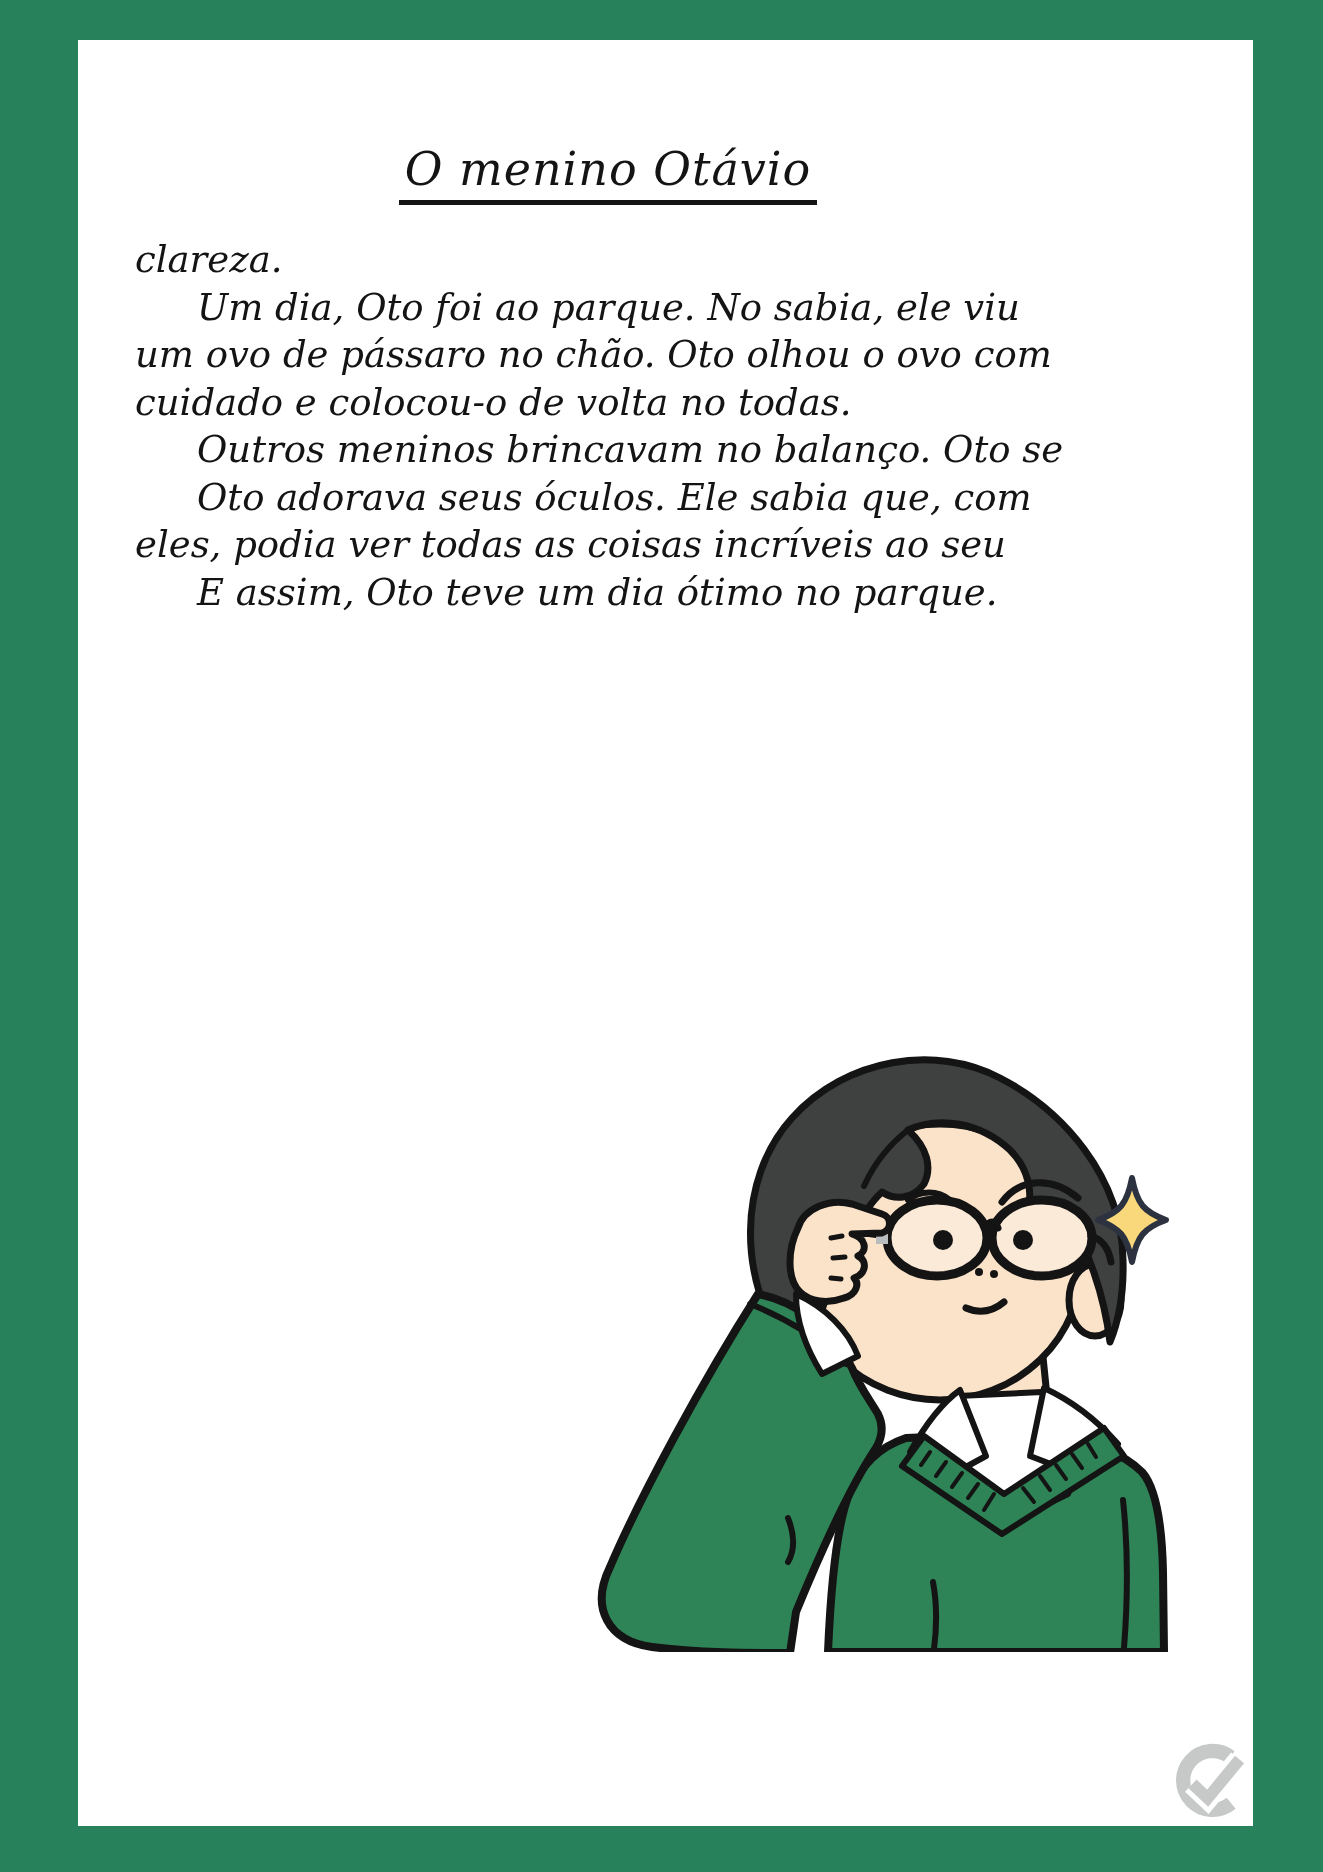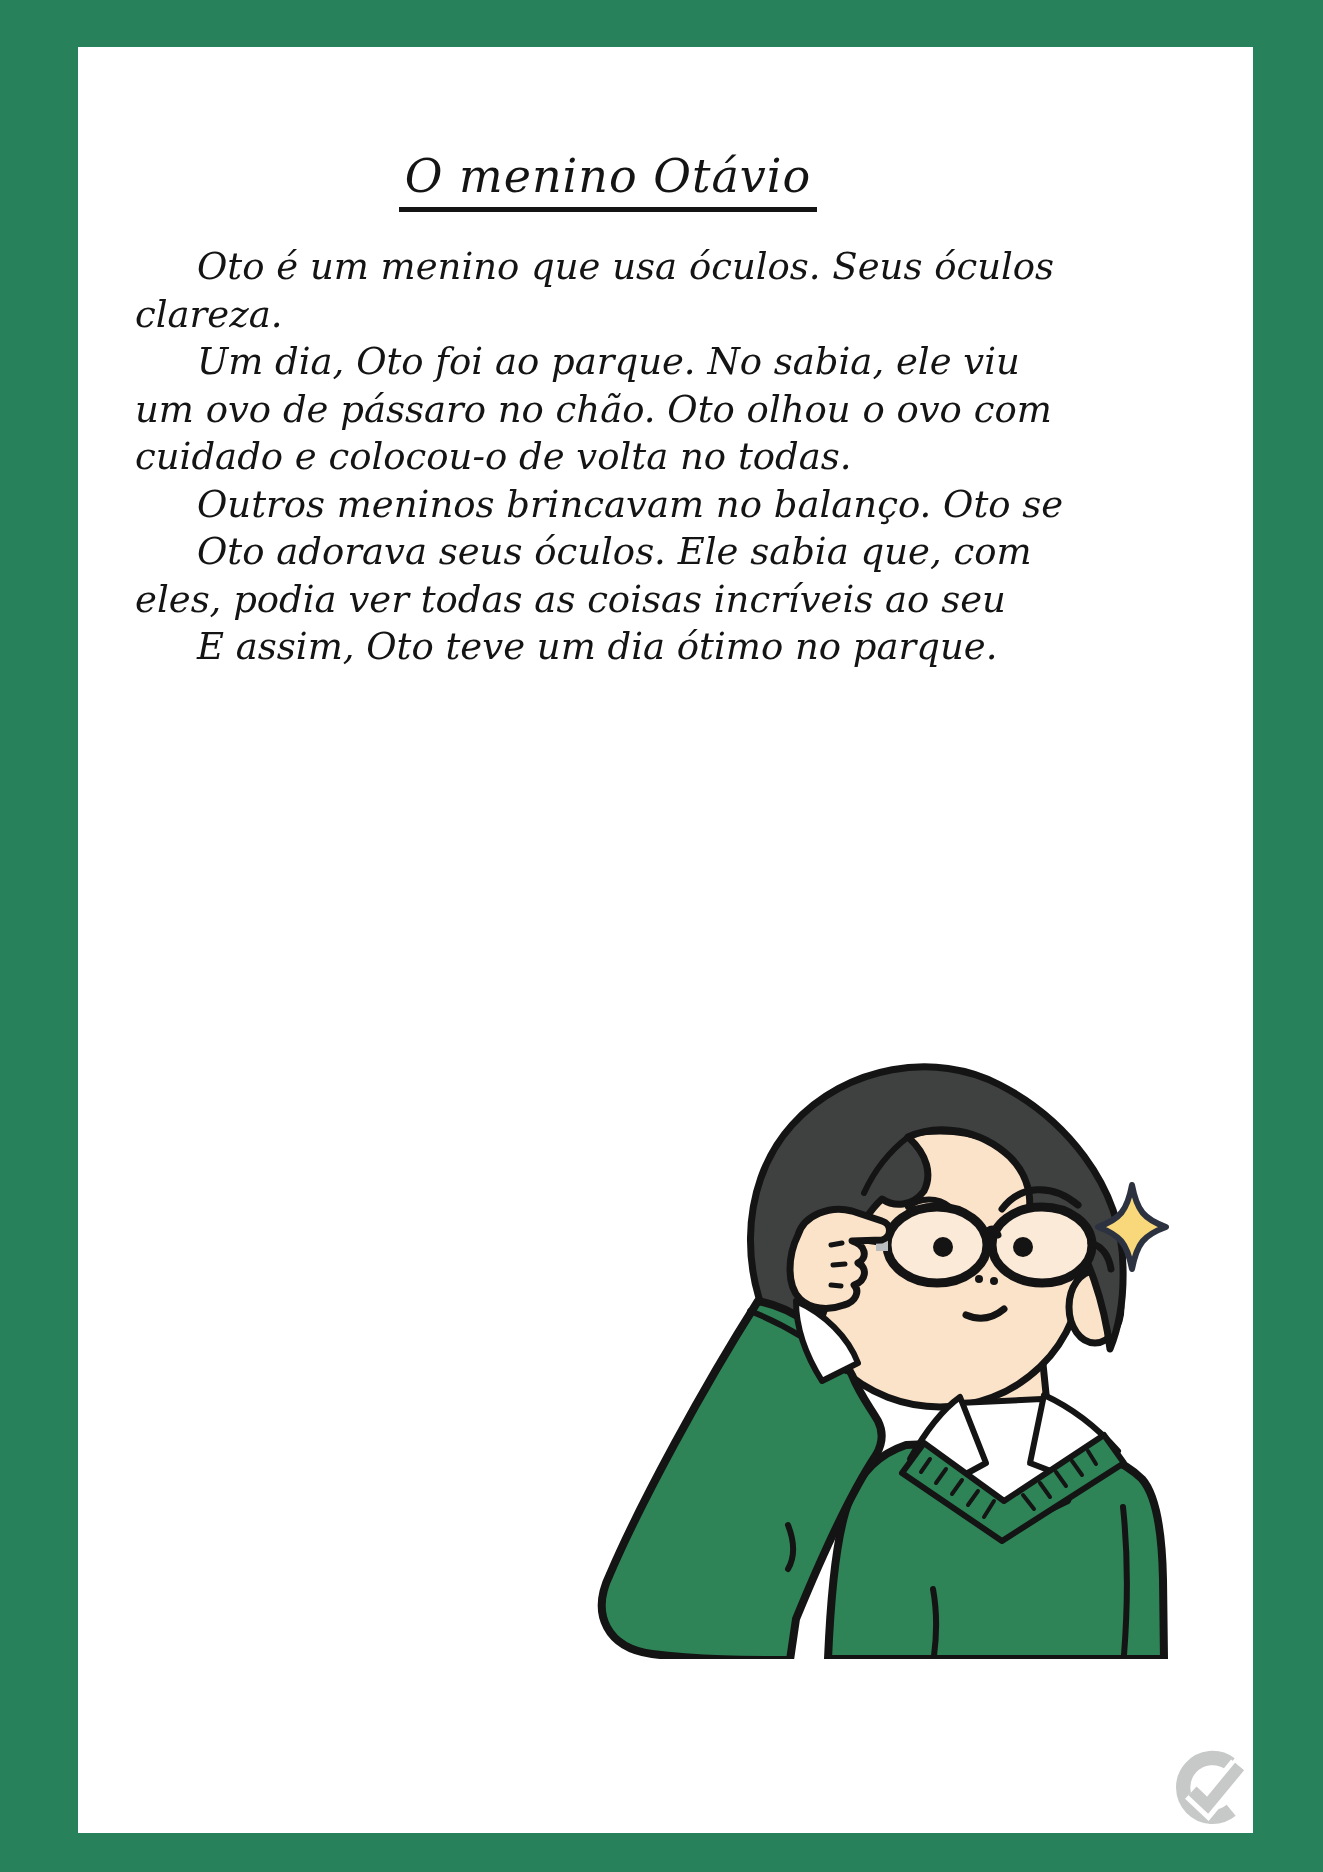--- a/index.html
+++ b/index.html
@@ -4,21 +4,21 @@
 <style>
   html,body{margin:0;padding:0;}
   body{
     width:1323px;height:1872px;
     background:var(--border_green,#27815a);
     position:relative;
     font-family:"DejaVu Serif", serif;
     overflow:hidden;
   }
   .page{
-    position:absolute;left:78px;top:47px;
+    position:absolute;left:78px;top:40px;
     width:1175px;height:1786px;
     background:var(--page_white,#ffffff);
   }
   .title{
     position:absolute;top:102px;left:0;width:1060px;
     text-align:center;
   }
   .title span{
     display:inline-block;
     font-style:italic;
@@ -49,21 +49,20 @@
 </head>
 <body>
 
 <div class="page">
 
   <div class="title">
     <span>O menino Otávio</span>
   </div>
 
   <div class="text">
-    <div class="line ind">Oto é um menino que usa óculos. Seus óculos</div>
     <div class="line">clareza.</div>
     <div class="line ind">Um dia, Oto foi ao parque. No sabia, ele viu</div>
     <div class="line">um ovo de pássaro no chão. Oto olhou o ovo com</div>
     <div class="line">cuidado e colocou-o de volta no todas.</div>
     <div class="line ind">Outros meninos brincavam no balanço. Oto se</div>
     <div class="line ind">Oto adorava seus óculos. Ele sabia que, com</div>
     <div class="line">eles, podia ver todas as coisas incríveis ao seu</div>
     <div class="line ind">E assim, Oto teve um dia ótimo no parque.</div>
   </div>
 

